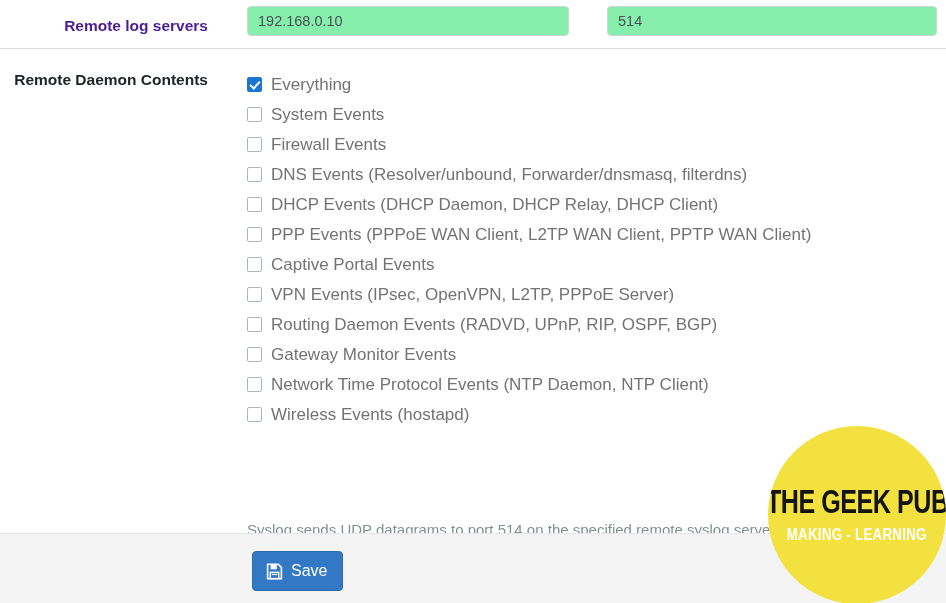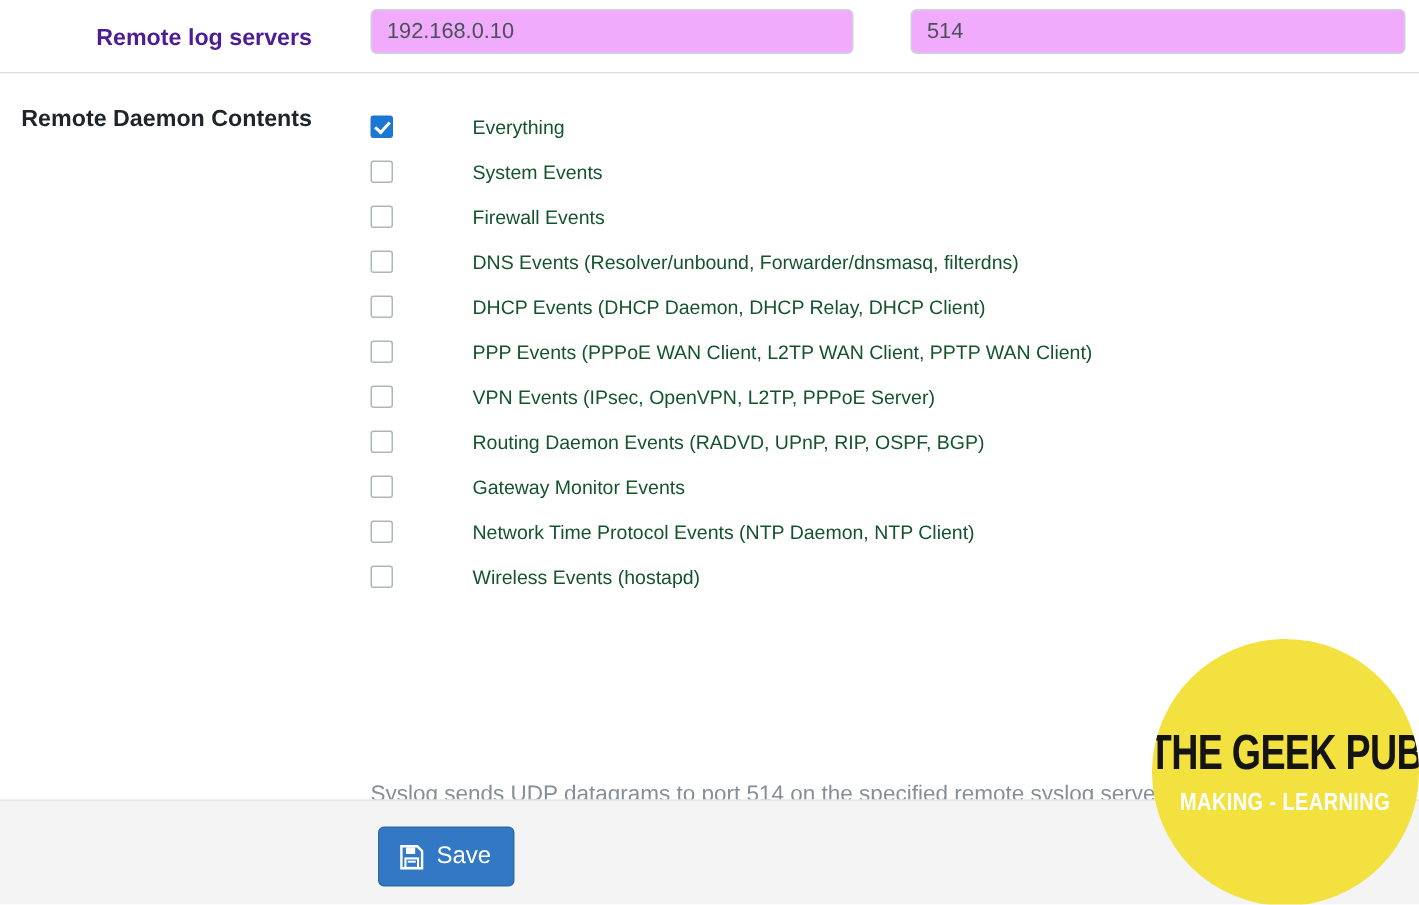--- a/index.html
+++ b/index.html
@@ -31,21 +31,21 @@
     color: #4c1d95;
     line-height: 1.2;
   }
   .lbl-servers { top: 17px; }
 
   .txt-input {
     position: absolute;
     height: 30px;
     border: 1px solid #ced4da;
     border-radius: 4px;
-    background: #f0abfc;
+    background: #86efac;
     font-family: "Liberation Sans", sans-serif;
     font-size: 14.5px;
     color: #495057;
     padding: 0 10px;
     line-height: 28px;
     outline: none;
   }
   .inp-host { left: 247px; top: 6px; width: 322px; }
   .inp-port { left: 607px; top: 6px; width: 330px; }
 
@@ -96,25 +96,24 @@
   .cbox.checked::after {
     content: "";
     position: absolute;
     left: 4px; top: 1px;
     width: 4px; height: 8px;
     border: solid #ffffff;
     border-width: 0 2px 2px 0;
     transform: rotate(42deg);
   }
   .cb-label {
-    font-size: 13px;
-    color: #14532d;
+    font-size: 17px;
+    color: #737373;
     white-space: nowrap;
     line-height: 1;
-    margin-left: 44px;
   }
 
   .help-text {
     position: absolute;
     left: 247px; top: 468px;
     width: 699px;
     font-size: 15px;
     color: #868e96;
     line-height: 26px;
   }
@@ -218,20 +217,24 @@
         <div class="check-item">
           <span class="cbox"></span>
           <span class="cb-label">DHCP Events (DHCP Daemon, DHCP Relay, DHCP Client)</span>
         </div>
         <div class="check-item">
           <span class="cbox"></span>
           <span class="cb-label">PPP Events (PPPoE WAN Client, L2TP WAN Client, PPTP WAN Client)</span>
         </div>
         <div class="check-item">
           <span class="cbox"></span>
+          <span class="cb-label">Captive Portal Events</span>
+        </div>
+        <div class="check-item">
+          <span class="cbox"></span>
           <span class="cb-label">VPN Events (IPsec, OpenVPN, L2TP, PPPoE Server)</span>
         </div>
         <div class="check-item">
           <span class="cbox"></span>
           <span class="cb-label">Routing Daemon Events (RADVD, UPnP, RIP, OSPF, BGP)</span>
         </div>
         <div class="check-item">
           <span class="cbox"></span>
           <span class="cb-label">Gateway Monitor Events</span>
         </div>

